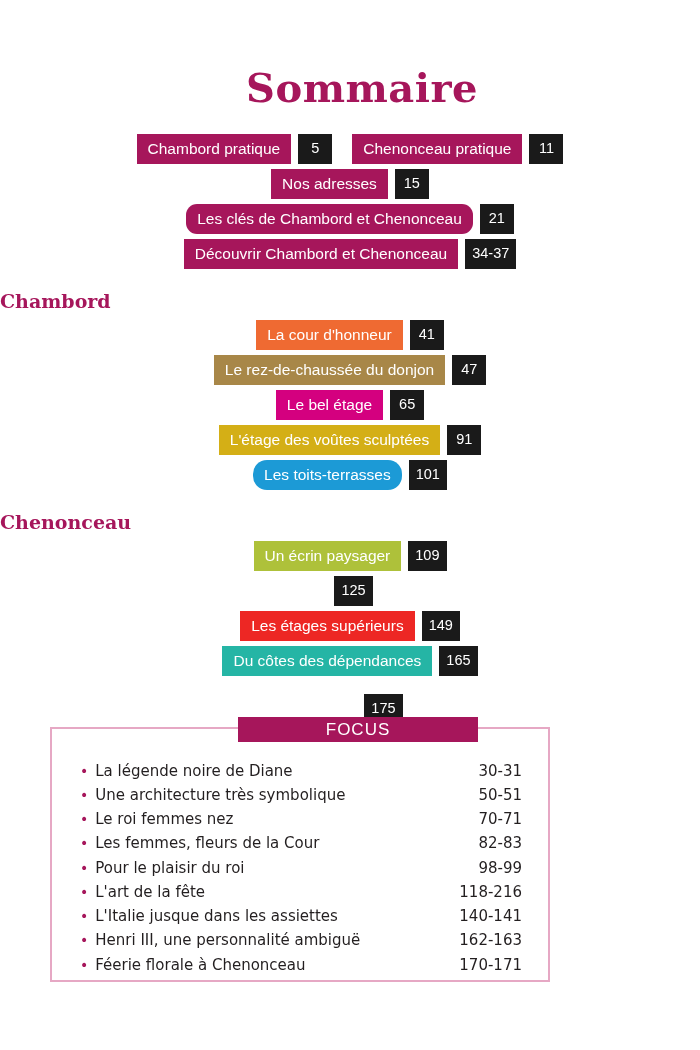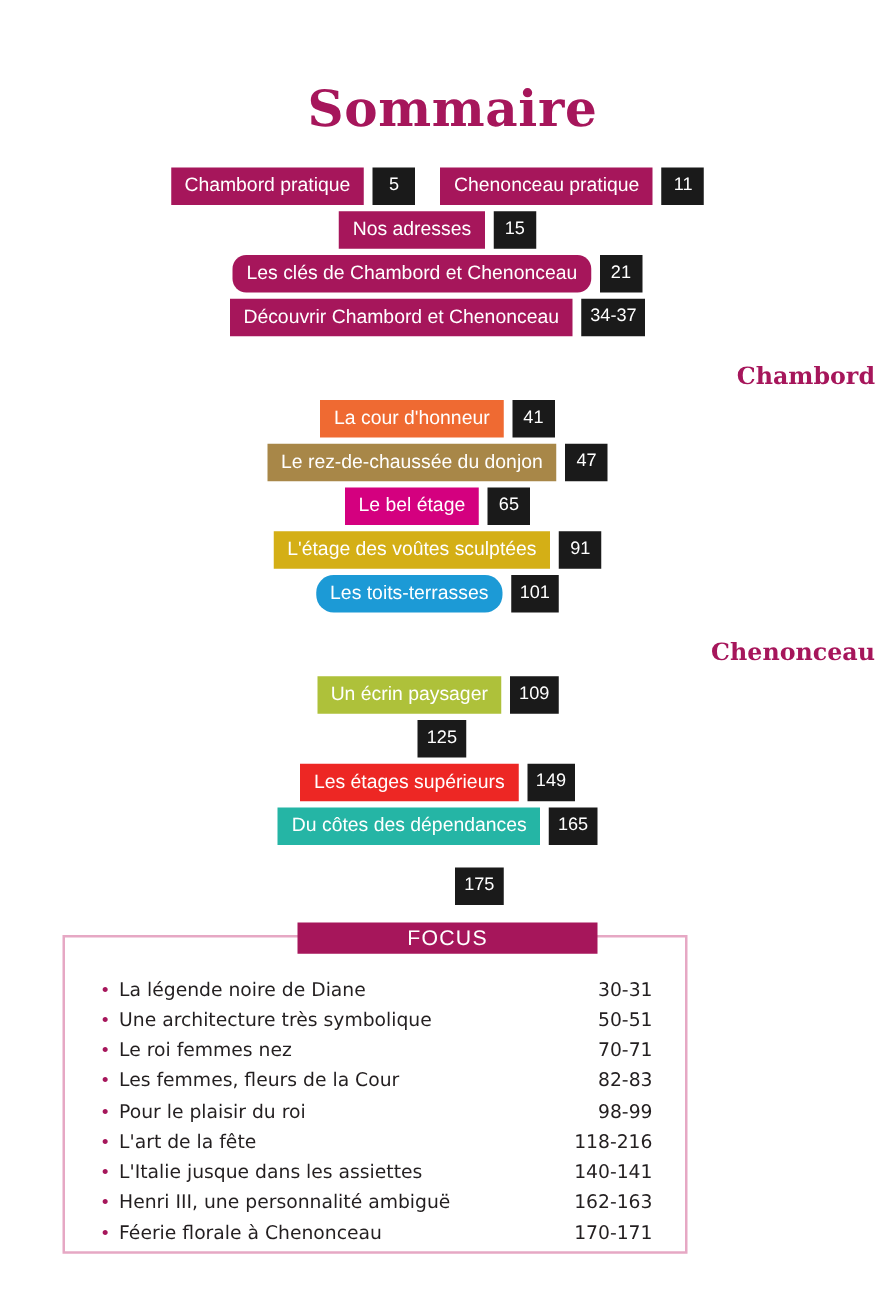--- a/index.html
+++ b/index.html
@@ -71,39 +71,39 @@
     padding: 4px 7px 5px 7px;
     height: 21px;
     box-sizing: content-box;
     min-width: 20px;
     margin-left: 7px;
     white-space: nowrap;
   }
 
   
   .section-head {
-    text-align: right;
+    text-align: left;
     font-family: "DejaVu Serif", serif;
     font-weight: bold;
     font-size: 19px;
     color: #a6165b;
     margin: 0;
     padding: 18px 0 9px 0;
     line-height: 1;
   }
 
   .spacer-index {
     height: 13px;
   }
 
   
   .focus-wrap {
     position: absolute;
     left: 50px;
-    top: 748px;
+    top: 727px;
     width: 500px;
     height: 255px;
   }
   .focus-box {
     position: absolute;
     left: 0;
     top: 0;
     right: 0;
     bottom: 0;
     border: 2px solid #e6a8c4;

